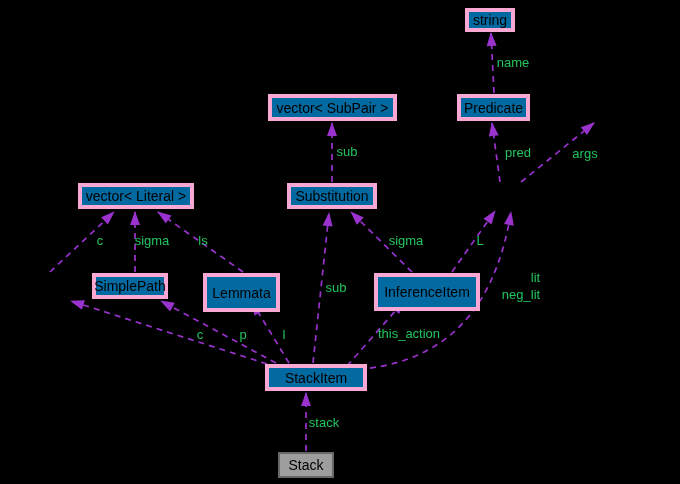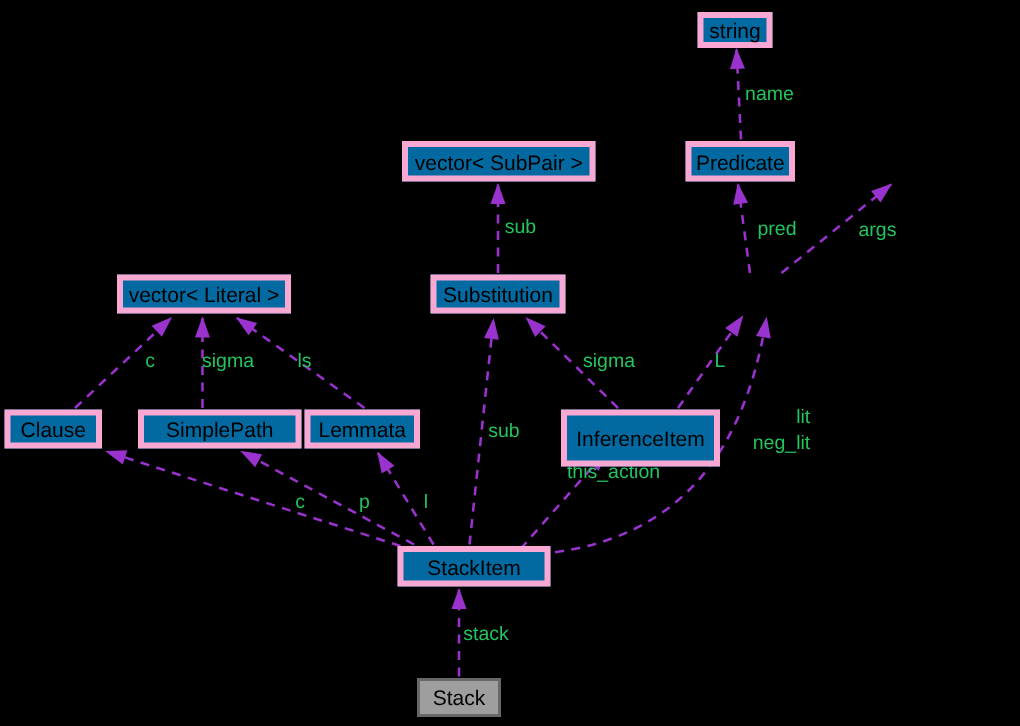--- a/index.html
+++ b/index.html
@@ -76,45 +76,42 @@
   <div class="elabel" style="left:406px;top:240px">sigma</div>
   <div class="elabel" style="left:480px;top:240px">L</div>
   <div class="elabel" style="left:521px;top:286px">
     <div>lit</div>
     <div>neg_lit</div>
   </div>
   <div class="elabel" style="left:336px;top:287px">sub</div>
   <div class="elabel" style="left:200px;top:334px">c</div>
   <div class="elabel" style="left:243px;top:334px">p</div>
   <div class="elabel" style="left:284px;top:334px">l</div>
-  <div class="elabel" style="left:409px;top:314px">this_action</div>
+  <div class="elabel" style="left:409px;top:333px">this_action</div>
   <div class="elabel" style="left:324px;top:422px">stack</div>
 
   <div class="node" style="left:465px;top:8px;width:50px;height:24px">
       <span>string</span>
     </div>
   <div class="node" style="left:268px;top:94px;width:129px;height:27px">
       <span>vector&lt; SubPair &gt;</span>
     </div>
   <div class="node" style="left:457px;top:94px;width:73px;height:27px">
       <span>Predicate</span>
     </div>
   <div class="node" style="left:78px;top:183px;width:116px;height:26px">
       <span>vector&lt; Literal &gt;</span>
     </div>
   <div class="node" style="left:287px;top:183px;width:90px;height:26px">
       <span>Substitution</span>
     </div>
-  <div class="node" style="left:3px;top:273px;width:65px;height:26px">
-      <span>Clause</span>
-    </div>
-  <div class="node" style="left:92px;top:273px;width:109px;height:26px">
+  <div class="node" style="left:92px;top:273px;width:76px;height:26px">
       <span>SimplePath</span>
     </div>
-  <div class="node" style="left:203px;top:273px;width:77px;height:26px">
+  <div class="node" style="left:203px;top:273px;width:77px;height:39px">
       <span>Lemmata</span>
     </div>
   <div class="node" style="left:374px;top:273px;width:106px;height:38px">
       <span>InferenceItem</span>
     </div>
   <div class="node" style="left:265px;top:364px;width:102px;height:27px">
       <span>StackItem</span>
     </div>
   <div class="node highlight" style="left:278px;top:452px;width:56px;height:26px">
       <span>Stack</span>

